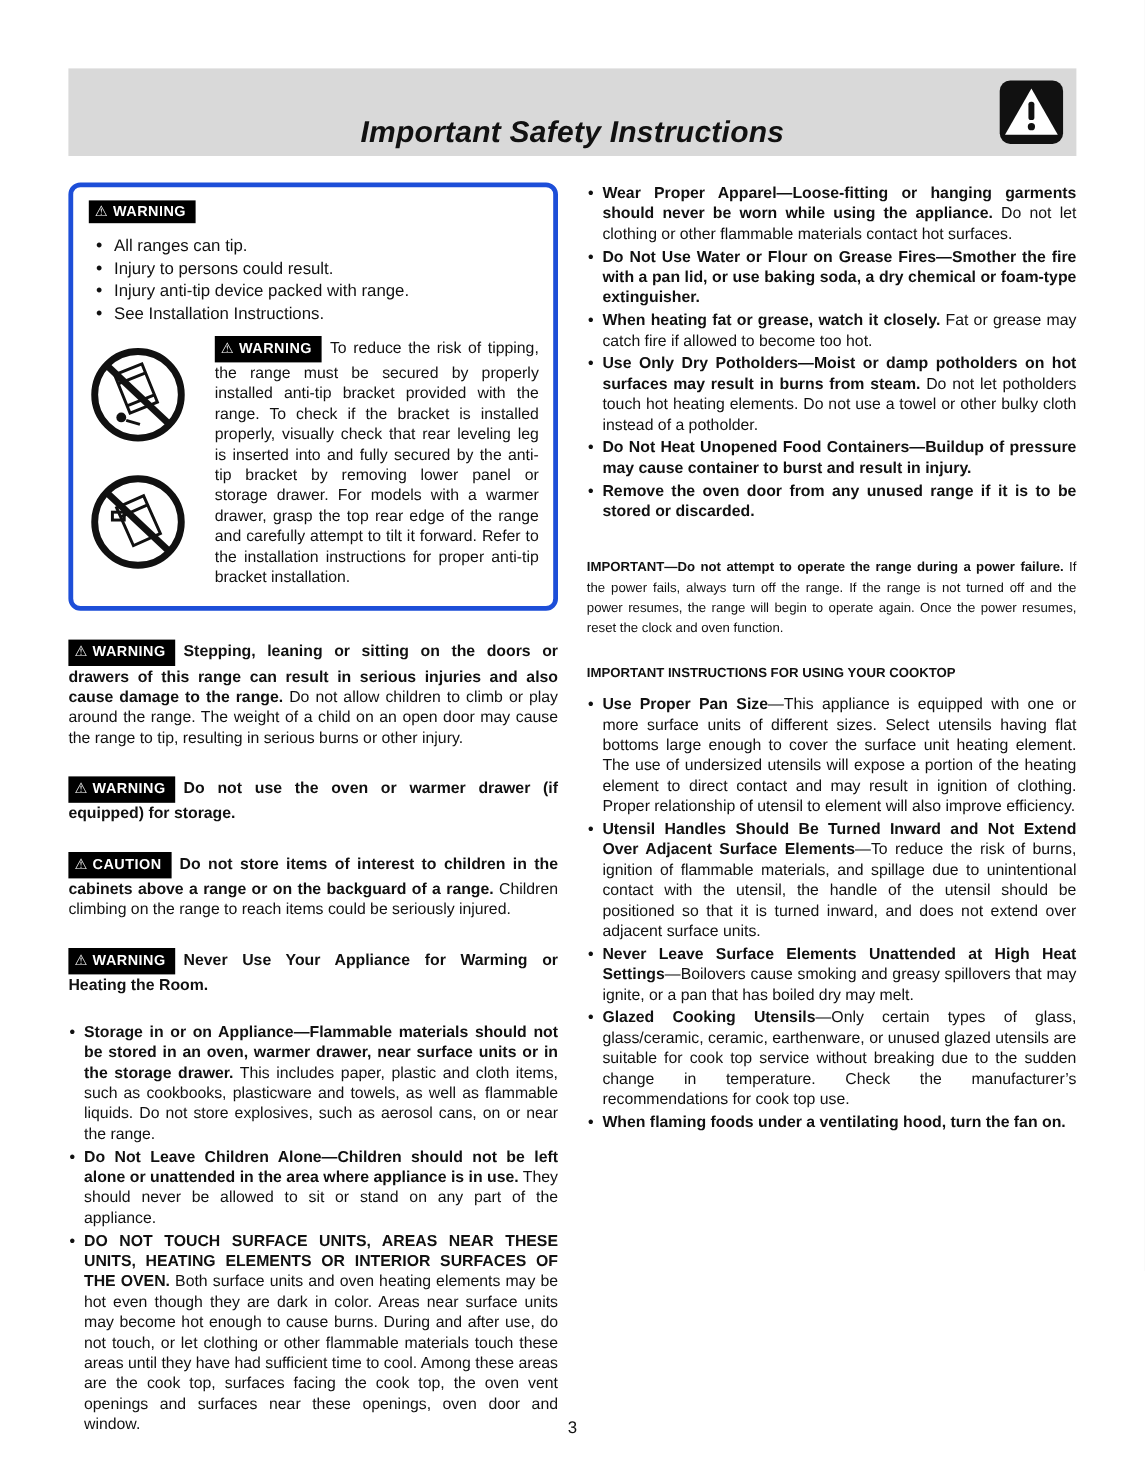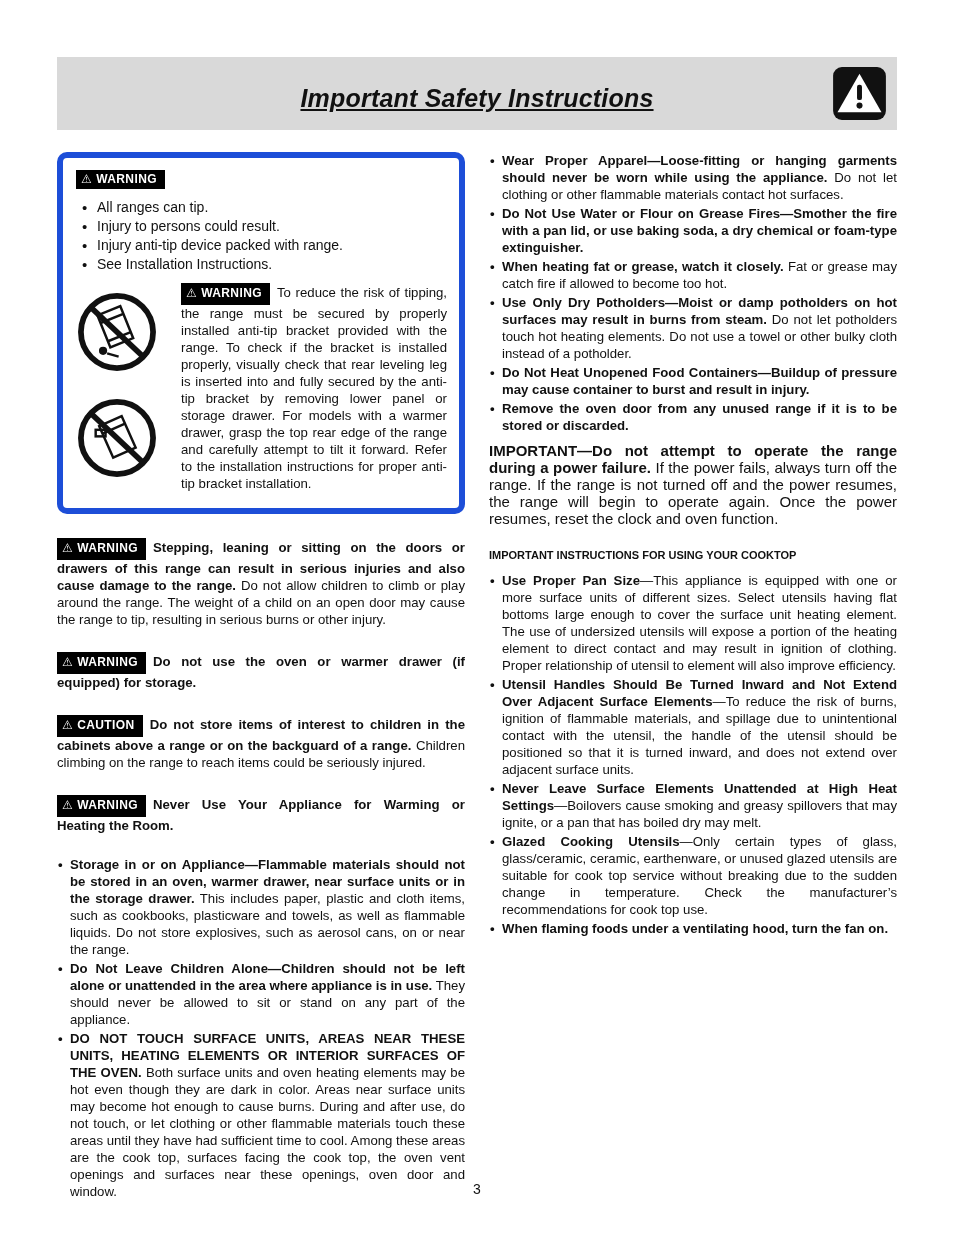--- a/index.html
+++ b/index.html
@@ -1,40 +1,40 @@
 <!DOCTYPE html>
 <html><head>
 <meta charset="utf-8">
 <style>
   html,body{margin:0;padding:0;background:#f2f2f2;}
   .page{position:relative;width:954px;height:1235px;background:#ffffff;color:#111;
         font-family:"Liberation Sans","DejaVu Sans",sans-serif;overflow:hidden;margin:0 auto;}
   .header{position:absolute;left:57px;top:57px;width:840px;height:73px;background:#d9d9d9;}
-  .header h1{margin:5px;text-align:center;line-height:73px;font-size:25px;font-weight:bold;
-             font-style:italic;letter-spacing:.2px;text-decoration:underline;}
+  .header h1{margin:17px;text-align:center;line-height:73px;font-size:25px;font-weight:bold;
+             font-style:italic;letter-spacing:.2px;}
   .hdr-icon{position:absolute;right:10px;top:9px;width:55px;height:55px;}
   .cols{position:absolute;left:57px;top:152px;width:840px;display:flex;gap:24px;}
   .col{flex:1;min-width:0;}
-  .tipbox{border:6px solid #1d4ed8;border-radius:10px;padding:11px 12px 16px 13px;}
+  .tipbox{border:4px solid #1d4ed8;border-radius:10px;padding:11px 12px 16px 13px;}
   .badge{display:inline-block;background:#000;color:#fff;font-weight:bold;font-size:12px;
          padding:2px 8px 3px 5px;margin-right:7px;letter-spacing:.4px;white-space:nowrap;}
   .badge .tri{margin-right:4px;font-weight:normal;}
   .tip-ul{list-style:none;margin:9px 0 0 4px;padding:0;font-size:14px;line-height:19px;}
   .tip-ul li{position:relative;padding-left:17px;}
   .tip-ul li::before{content:"\2022";position:absolute;left:2px;font-size:15px;}
   .tip-body{display:flex;gap:9px;margin-top:9px;}
   .figs{flex:0 0 96px;display:flex;flex-direction:column;gap:24px;padding-top:8px;align-items:flex-start;}
   .tip-text{font-size:13.2px;line-height:17px;text-align:justify;}
   .wpara{margin-top:24px;font-size:13.2px;line-height:17px;text-align:justify;}
   .b{font-weight:bold;}
   .bullets{margin-top:22px;}
   .bi{position:relative;padding-left:13px;font-size:13.2px;line-height:17px;text-align:justify;
       margin-bottom:2px;}
   .bi::before{content:"\2022";position:absolute;left:1px;font-weight:bold;}
-  .impnote{margin-top:8px;font-size:15px;line-height:17px;text-align:justify;}
+  .impnote{margin-top:31px;font-size:11px;line-height:17px;text-align:justify;}
   .sechead{margin:18px 0 7px 0;font-size:11px;line-height:20px;font-weight:bold;}
   .pagenum{position:absolute;top:1181px;left:0;width:100%;text-align:center;font-size:14px;}
   svg{display:block;}
 </style>
 </head>
 <body>
 
 <div class="page">
 
   <div class="header">

